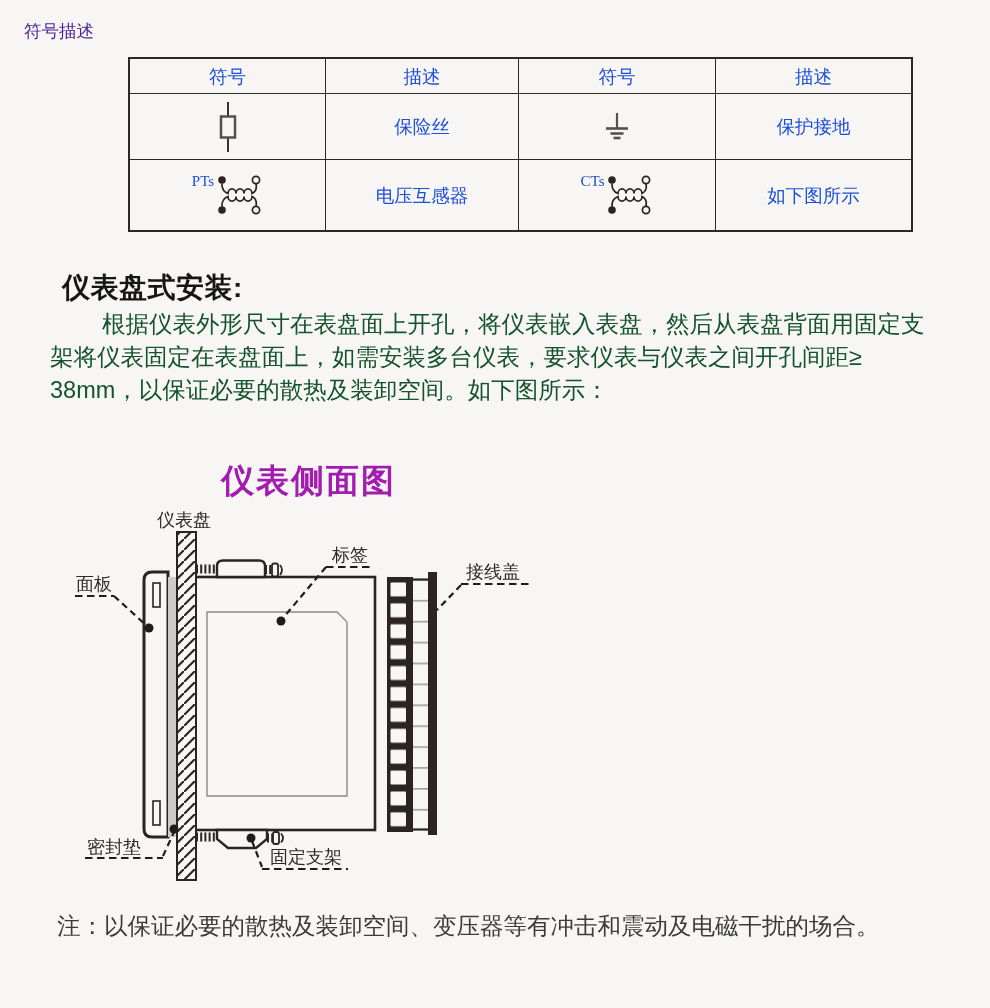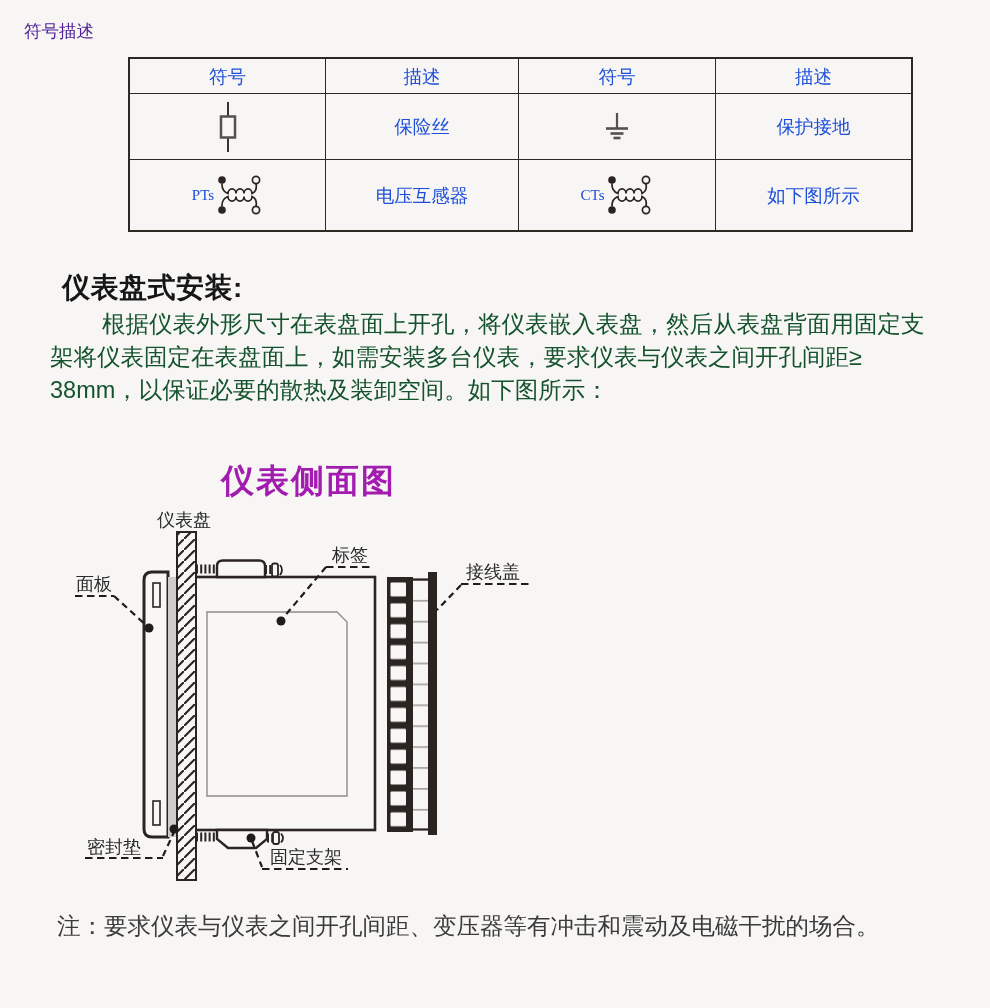--- a/index.html
+++ b/index.html
@@ -25,21 +25,21 @@
   }
   .cell{
     display:flex; align-items:center; justify-content:center;
     font-family:"Liberation Serif", serif;
     font-size:18.5px; color:#1d4ed8;
     border-right:1.6px solid #2e2823;
     border-bottom:1.6px solid #2e2823;
   }
   .cell.lastcol{ border-right:none; }
   .cell.lastrow{ border-bottom:none; }
-  .sym-pair{ display:flex; align-items:center; gap:1px; }
+  .sym-pair{ display:flex; gap:1px; }
   .sym-pair .tx{ font-size:15px; font-family:"Liberation Serif", serif; }
   .install-heading{
     position:absolute; left:62px; top:269px;
     font-size:28px; font-weight:700; color:#161616; letter-spacing:.5px;
   }
   .para{
     position:absolute; left:50px; top:308px;
     font-size:23.5px; line-height:33px; color:#14532d; white-space:nowrap;
   }
   .para .indent{ text-indent:52px; }
@@ -192,15 +192,15 @@
     <line x1="222" y1="346" x2="232" y2="372" stroke="#1f1d1b" stroke-width="2.2" stroke-dasharray="6.5 4.5"></line>
 
     <text class="dlabel" x="127" y="31">仪表盘</text>
     <text class="dlabel" x="46" y="95">面板</text>
     <text class="dlabel" x="302" y="66">标签</text>
     <text class="dlabel" x="436" y="83">接线盖</text>
     <text class="dlabel" x="57" y="358">密封垫</text>
     <text class="dlabel" x="240" y="368">固定支架</text>
   </svg>
 
-  <div class="note">注：要求仪表与仪表之间开孔间距、变压器等有冲击和震动及电磁干扰的场合。</div>
+  <div class="note">注：以保证必要的散热及装卸空间、变压器等有冲击和震动及电磁干扰的场合。</div>
 
 </div>
 
 </body></html>

